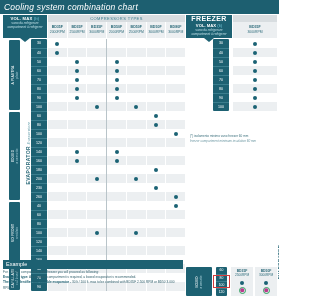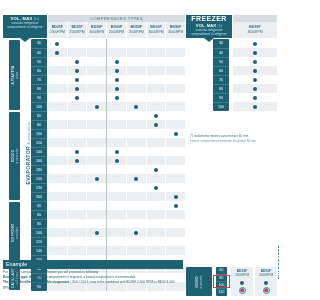--- a/index.html
+++ b/index.html
@@ -202,20 +202,21 @@
     transform:rotate(-90deg); transform-origin:right top;
     font-size:4.6px; font-weight:bold; color:#2d6b7a;
     letter-spacing:.3px; white-space:nowrap; text-align:center;
   }
 </style>
 </head>
 <body>
 
 <div class="page">
 
+  <div class="title-bar">Cooling system combination chart</div>
 
   <div class="volmax-head">
     <div class="t1">
       <span>VOL. MAX</span>
       <em>(lt)</em>
     </div>
     <div class="t2">vano da refrigerare</div>
     <div class="t3">compartment à refrigerer</div>
   </div>
   <div class="chev" style="left:20px;top:38px;"></div>

